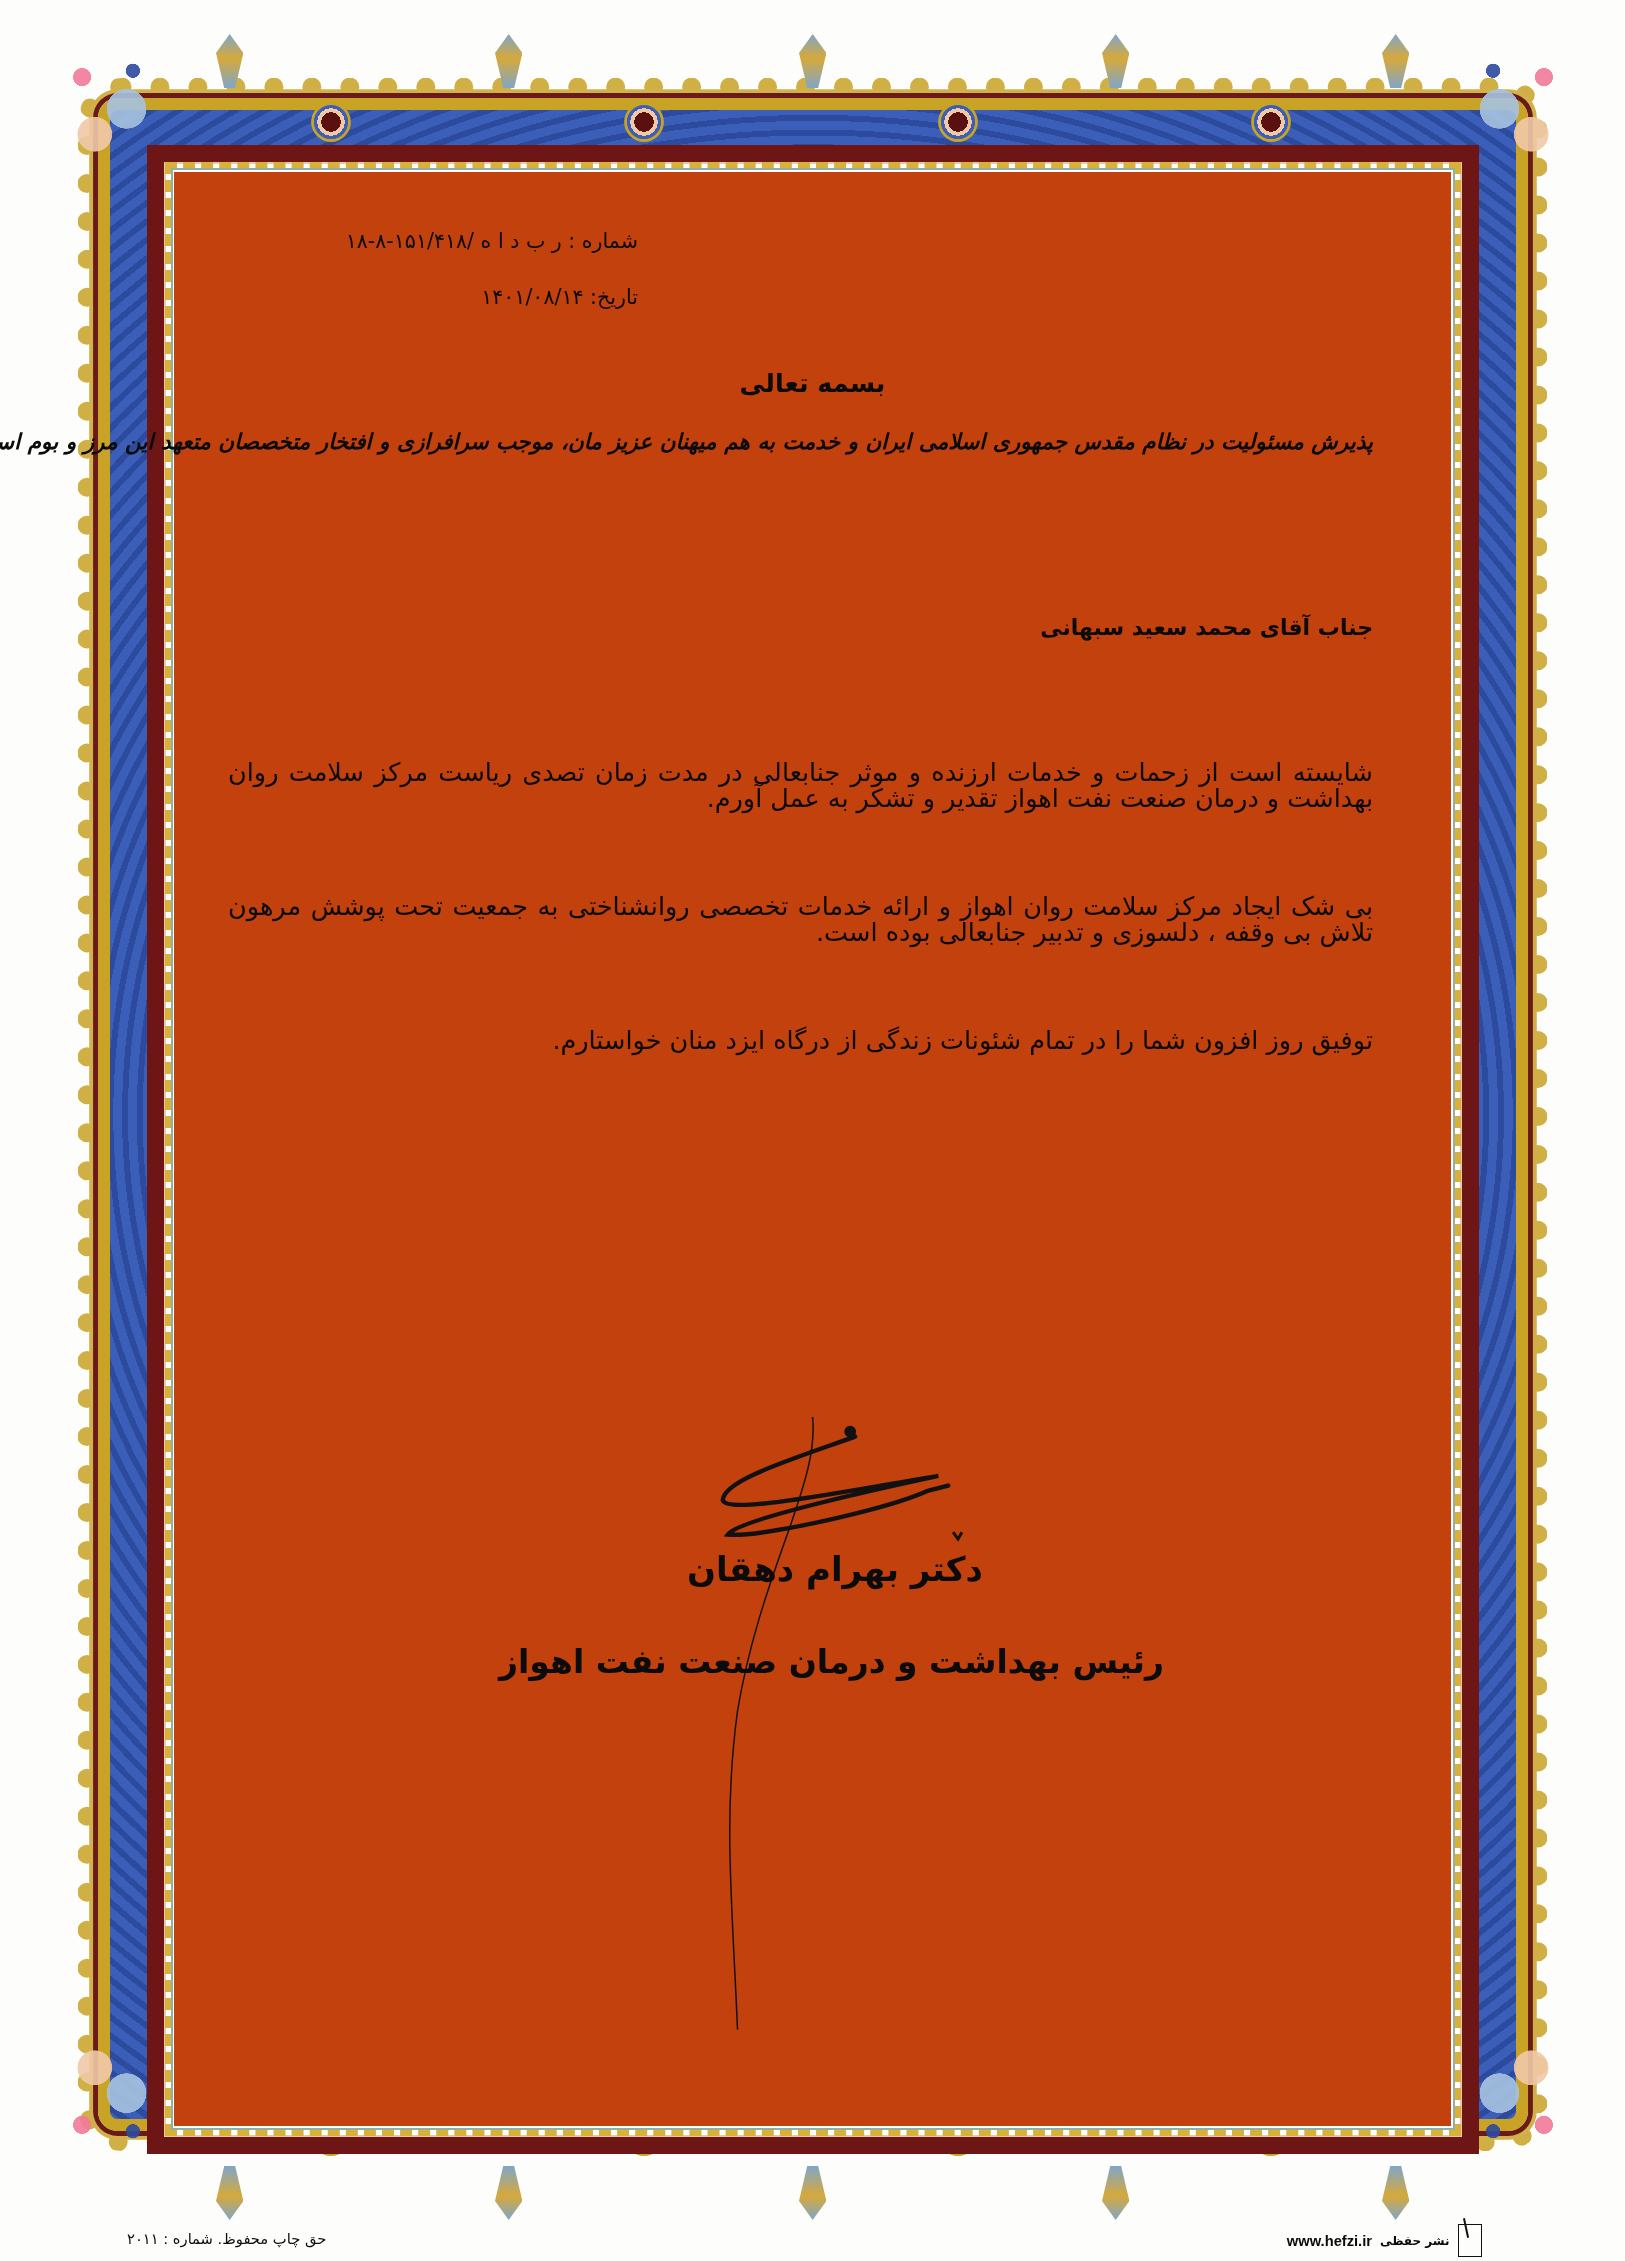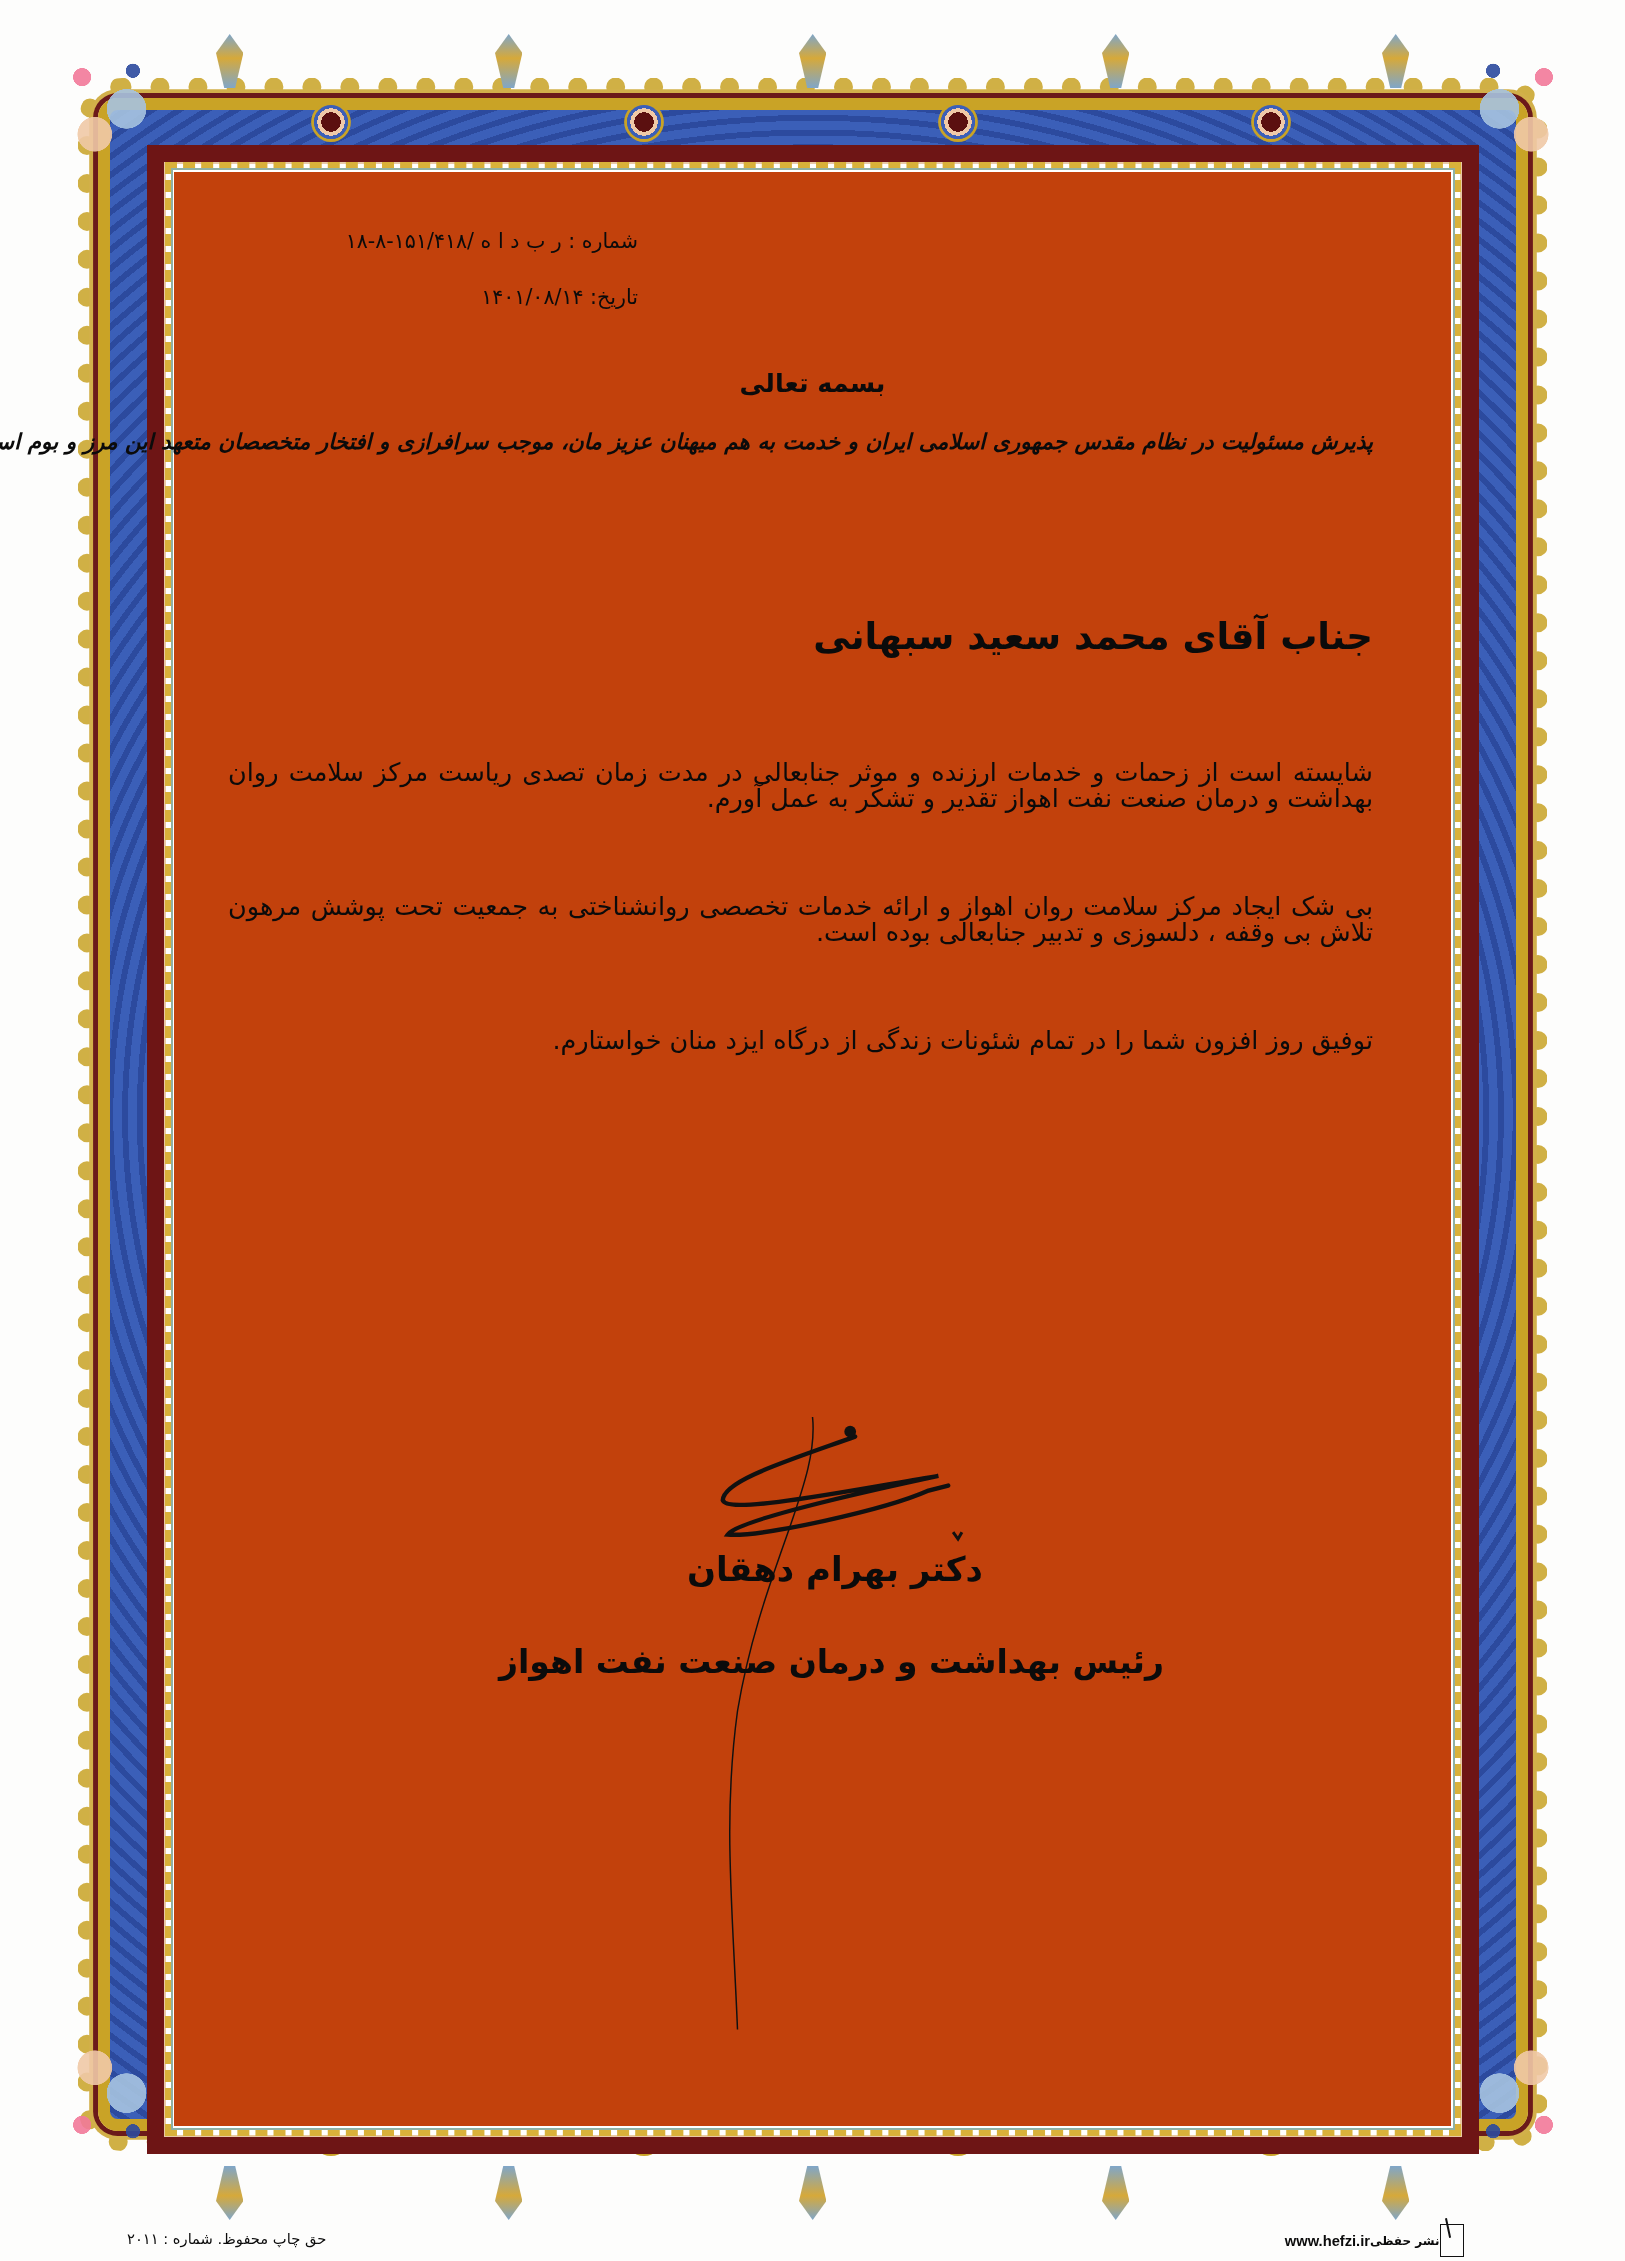--- a/index.html
+++ b/index.html
@@ -75,21 +75,21 @@
       position:absolute; left:0; right:0; top:196px; text-align:center;
       font-size:25.5px; font-weight:bold;
     }
     .motto {
       position:absolute; right:78px; top:257px; left:49px; text-align:right;
       font-family:"DejaVu Serif", serif; font-style:italic; font-weight:bold;
       font-size:21.6px; white-space:nowrap;
     }
     .recipient {
       position:absolute; right:78px; top:443px; text-align:right;
-      font-size:37px; font-weight:bold; white-space:nowrap;
+      font-size:22px; font-weight:bold; white-space:nowrap;
     }
     .body-text {
       position:absolute; right:78px; left:54px; top:588px;
       text-align:justify; text-align-last:right;
       font-size:25.5px; line-height:1;
     }
     .body-text p { margin:0 0 83px 0; }
     .signature-svg { position:absolute; left:490px; top:1245px; width:490px; height:637px; }
     .signer-name {
       position:absolute; left:416px; width:490px; top:1377px; text-align:center;
@@ -97,21 +97,21 @@
     }
     .signer-title {
       position:absolute; left:333px; width:657px; top:1470px; text-align:center;
       font-size:33px; font-weight:bold; white-space:nowrap;
     }
     
     .footer-left {
       position:absolute; left:127px; top:2230px; font-size:14.7px; white-space:nowrap;text-align:center;
     }
     .footer-right {
-      position:absolute; right:162px; top:2224px; display:flex; align-items:center; gap:0;
+      position:absolute; right:144px; top:2224px; display:flex; align-items:center; gap:8px;
       white-space:nowrap;
     }
     .footer-right .url { font-family:"Liberation Sans", sans-serif; font-weight:bold; font-size:14.7px; }
     .footer-right .pub { font-weight:bold; font-size:12px; }
     .logo-box {
       width:22.5px; height:31px; border:1px solid #111; position:relative;
     }
     .logo-box::before {
       content:""; position:absolute; left:6.9px; top:-6.9px; width:2px; height:19.6px; background:#111; transform:rotate(-12deg);
     }

